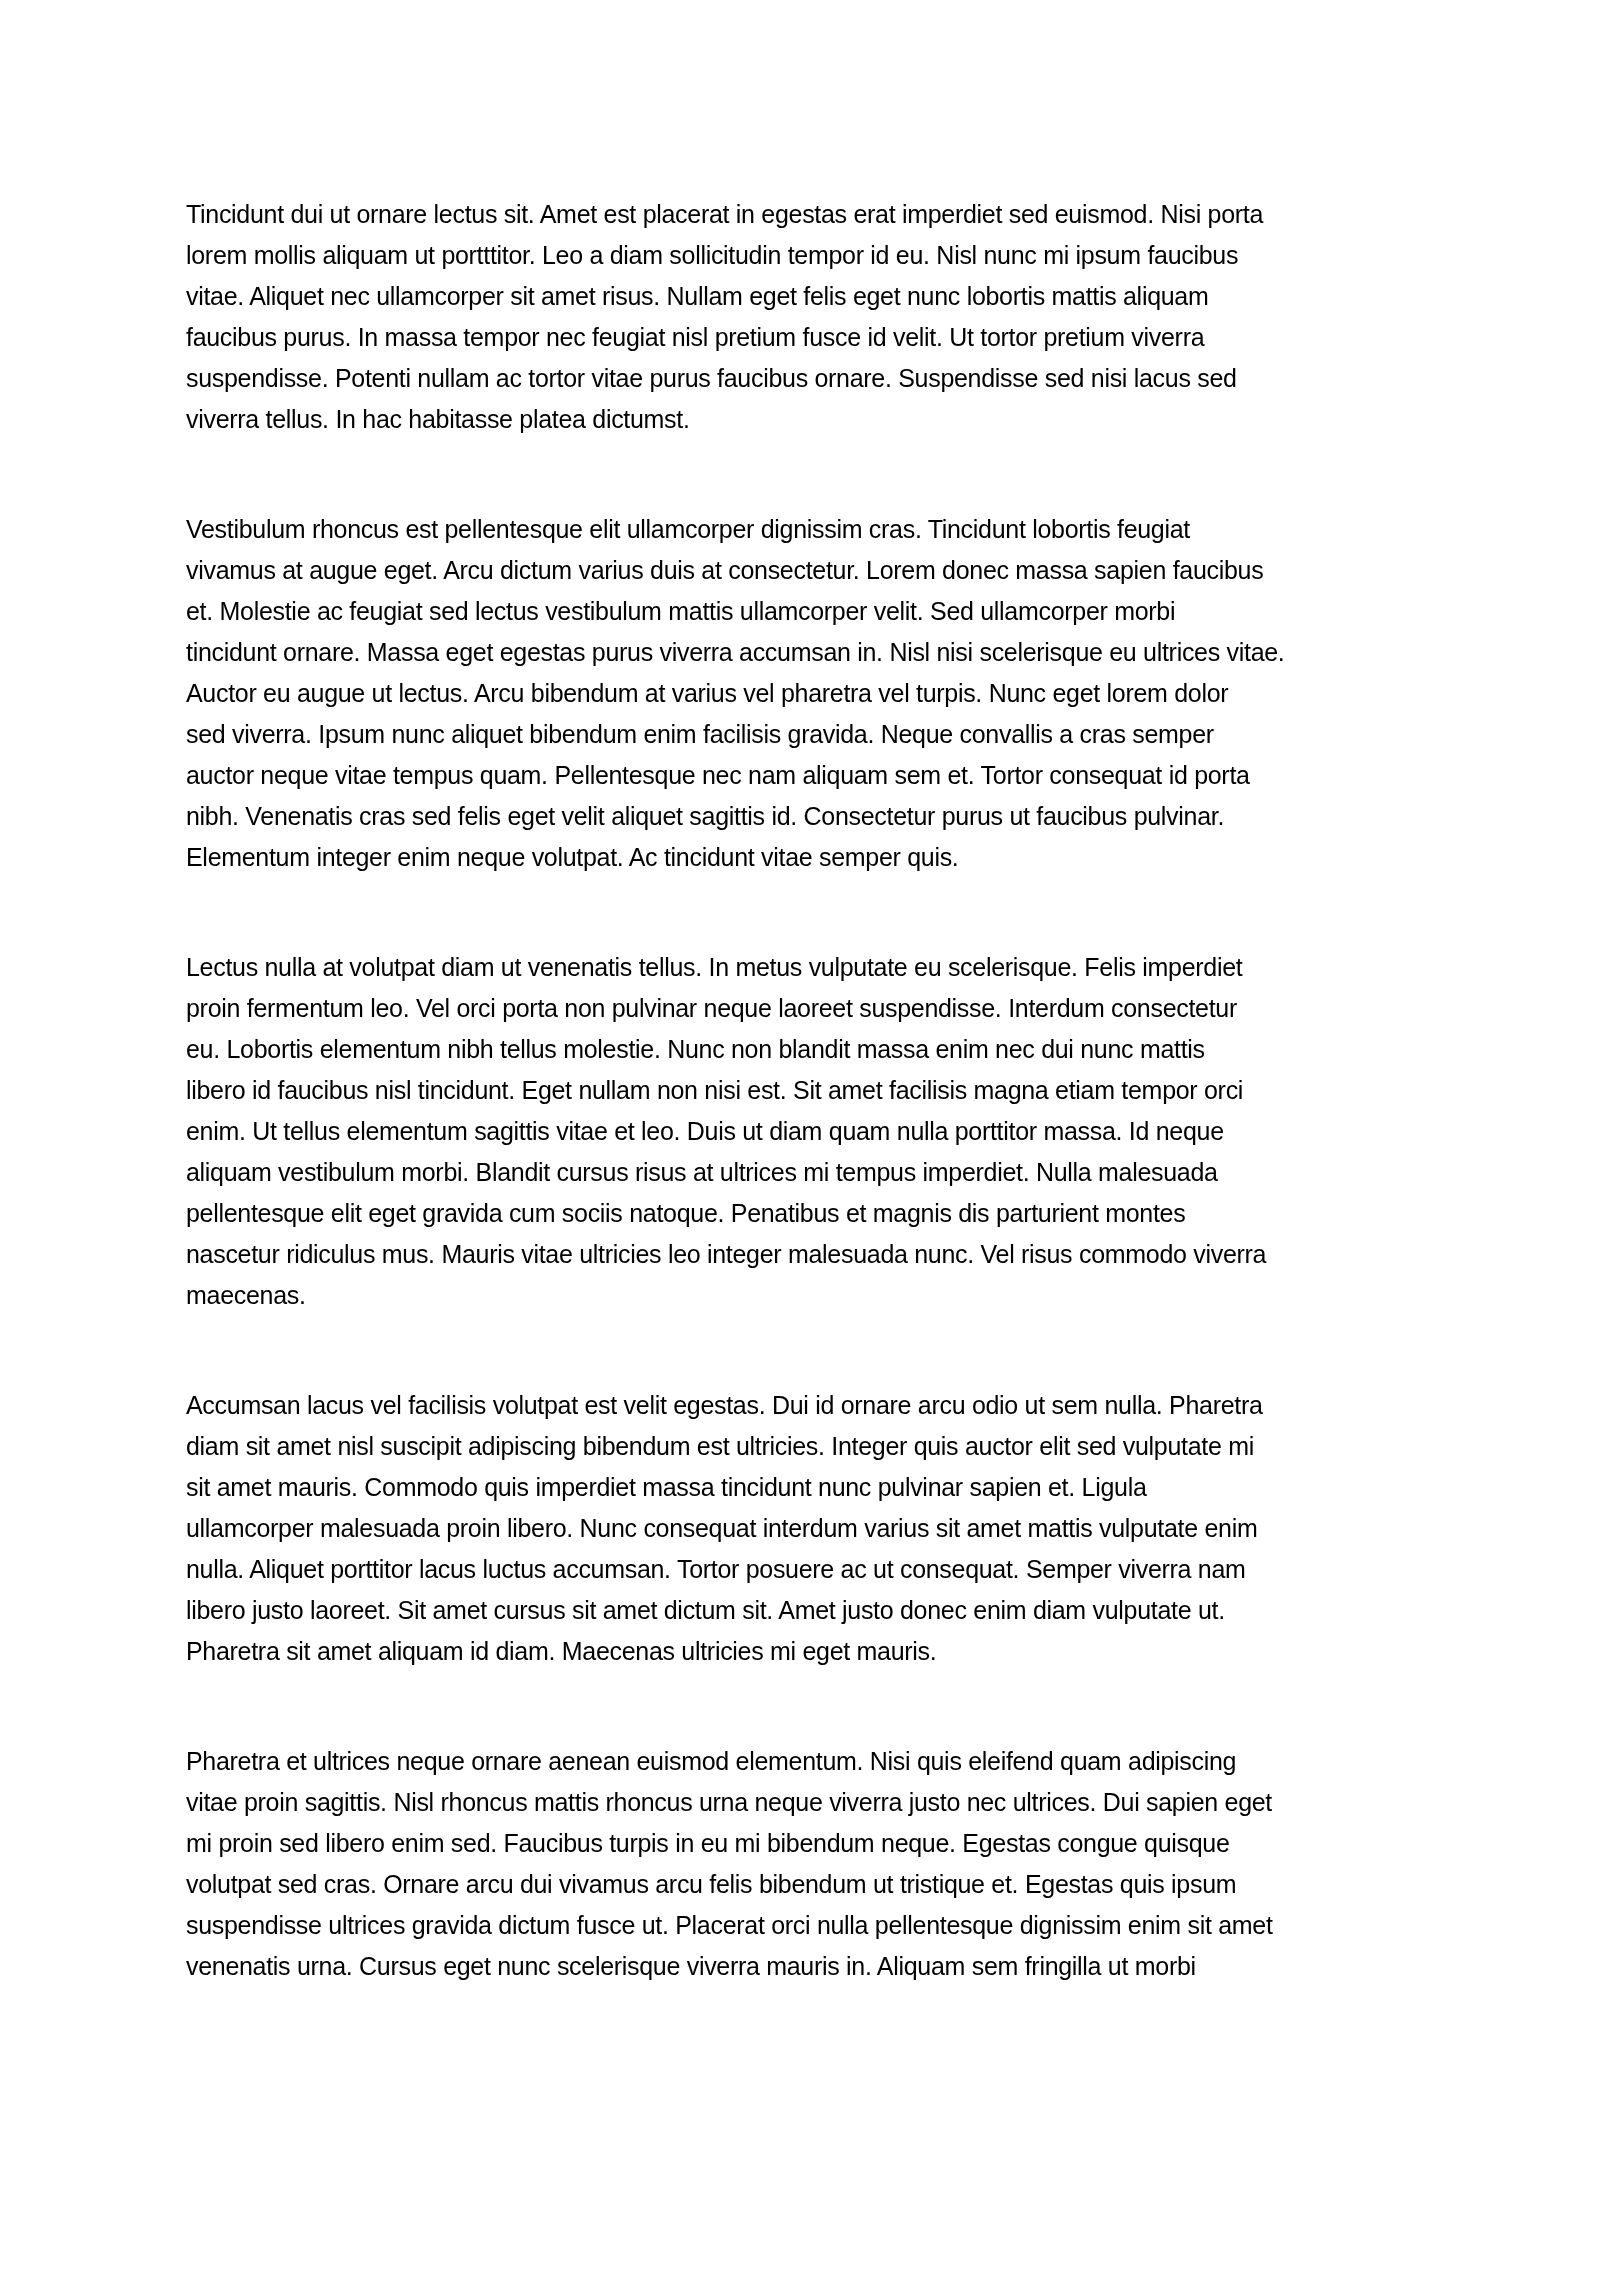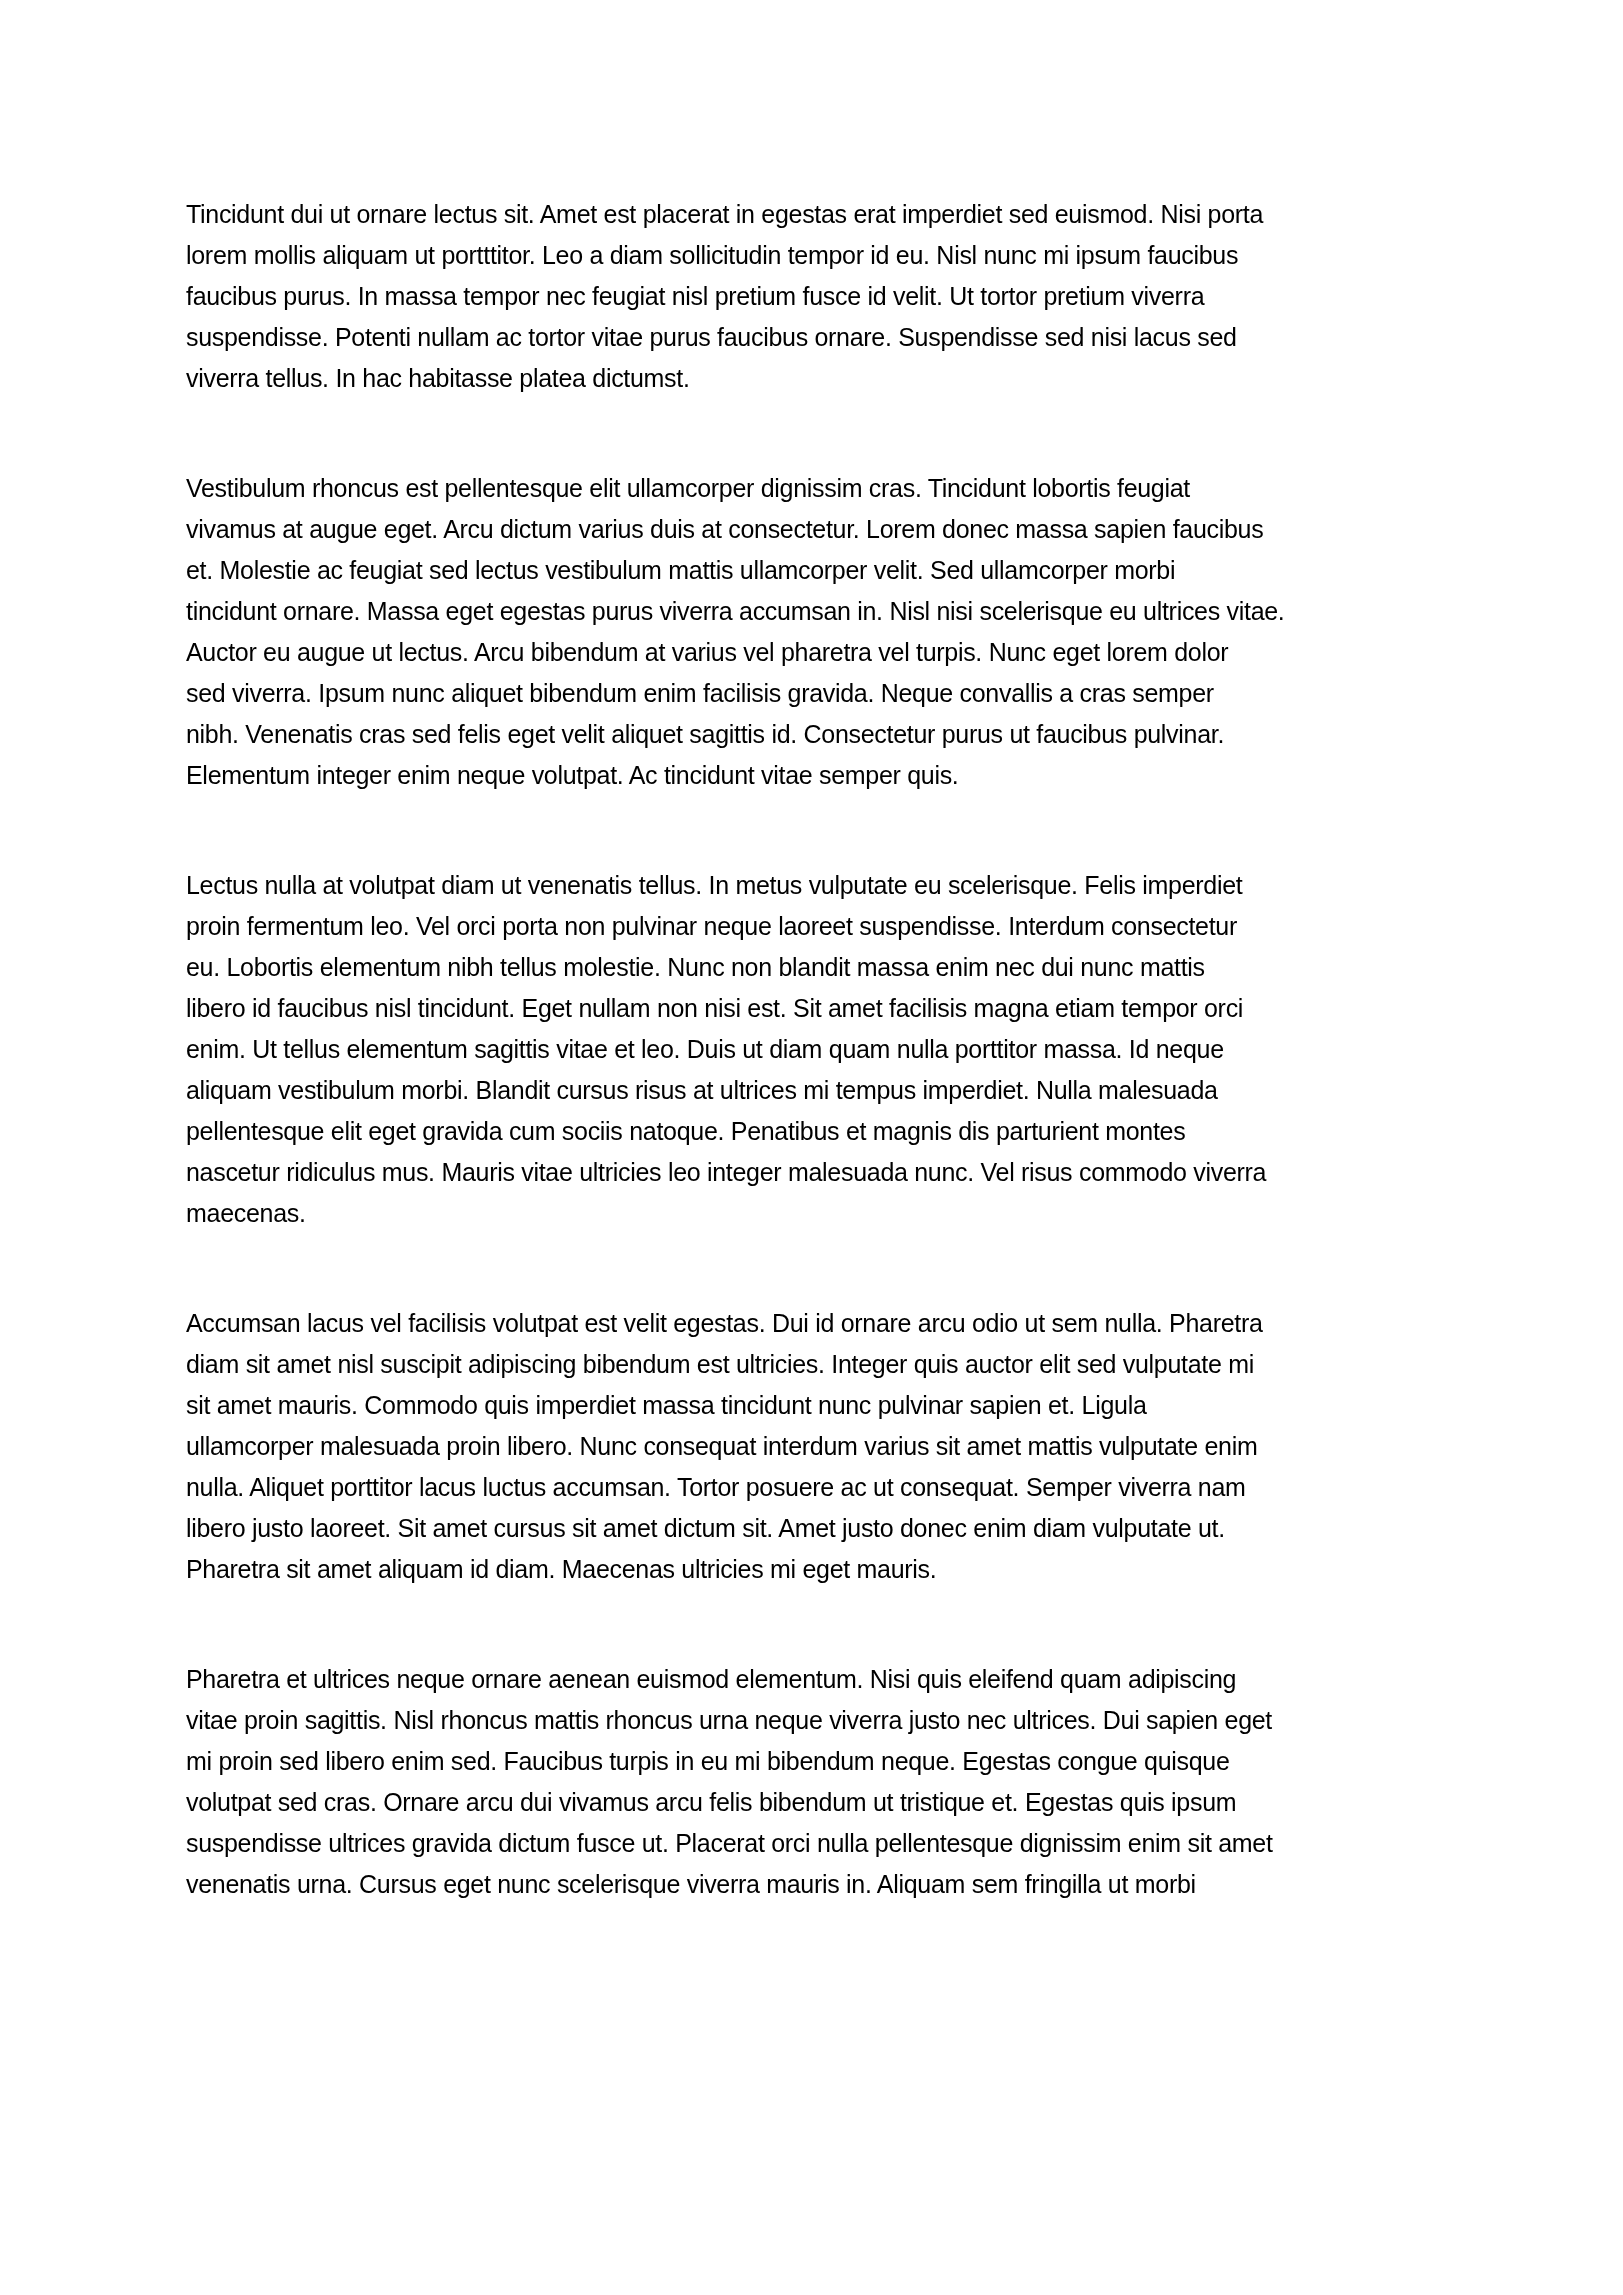--- a/index.html
+++ b/index.html
@@ -36,32 +36,34 @@
 </style>
 </head>
 <body>
 
 <div class="page">
   <div class="doc-body">
 
     <p class="para">
       <span class="line">Tincidunt dui ut ornare lectus sit. Amet est placerat in egestas erat imperdiet sed euismod. Nisi porta</span>
       <span class="line">lorem mollis aliquam ut portttitor. Leo a diam sollicitudin tempor id eu. Nisl nunc mi ipsum faucibus</span>
+      <span class="line">vitae. Aliquet nec ullamcorper sit amet risus. Nullam eget felis eget nunc lobortis mattis aliquam</span>
       <span class="line">faucibus purus. In massa tempor nec feugiat nisl pretium fusce id velit. Ut tortor pretium viverra</span>
       <span class="line">suspendisse. Potenti nullam ac tortor vitae purus faucibus ornare. Suspendisse sed nisi lacus sed</span>
       <span class="line">viverra tellus. In hac habitasse platea dictumst.</span>
     </p>
 
     <p class="para">
       <span class="line">Vestibulum rhoncus est pellentesque elit ullamcorper dignissim cras. Tincidunt lobortis feugiat</span>
       <span class="line">vivamus at augue eget. Arcu dictum varius duis at consectetur. Lorem donec massa sapien faucibus</span>
       <span class="line">et. Molestie ac feugiat sed lectus vestibulum mattis ullamcorper velit. Sed ullamcorper morbi</span>
       <span class="line">tincidunt ornare. Massa eget egestas purus viverra accumsan in. Nisl nisi scelerisque eu ultrices vitae.</span>
       <span class="line">Auctor eu augue ut lectus. Arcu bibendum at varius vel pharetra vel turpis. Nunc eget lorem dolor</span>
       <span class="line">sed viverra. Ipsum nunc aliquet bibendum enim facilisis gravida. Neque convallis a cras semper</span>
+      <span class="line">auctor neque vitae tempus quam. Pellentesque nec nam aliquam sem et. Tortor consequat id porta</span>
       <span class="line">nibh. Venenatis cras sed felis eget velit aliquet sagittis id. Consectetur purus ut faucibus pulvinar.</span>
       <span class="line">Elementum integer enim neque volutpat. Ac tincidunt vitae semper quis.</span>
     </p>
 
     <p class="para">
       <span class="line">Lectus nulla at volutpat diam ut venenatis tellus. In metus vulputate eu scelerisque. Felis imperdiet</span>
       <span class="line">proin fermentum leo. Vel orci porta non pulvinar neque laoreet suspendisse. Interdum consectetur</span>
       <span class="line">eu. Lobortis elementum nibh tellus molestie. Nunc non blandit massa enim nec dui nunc mattis</span>
       <span class="line">libero id faucibus nisl tincidunt. Eget nullam non nisi est. Sit amet facilisis magna etiam tempor orci</span>
       <span class="line">enim. Ut tellus elementum sagittis vitae et leo. Duis ut diam quam nulla porttitor massa. Id neque</span>

